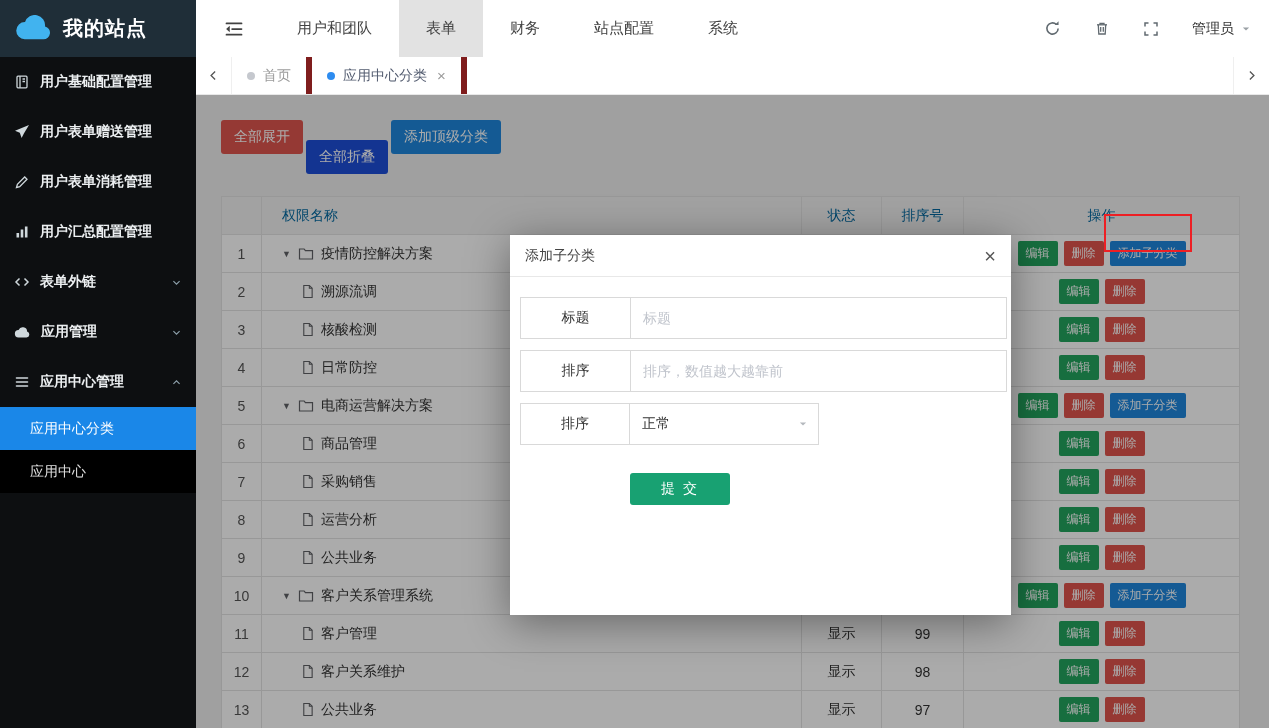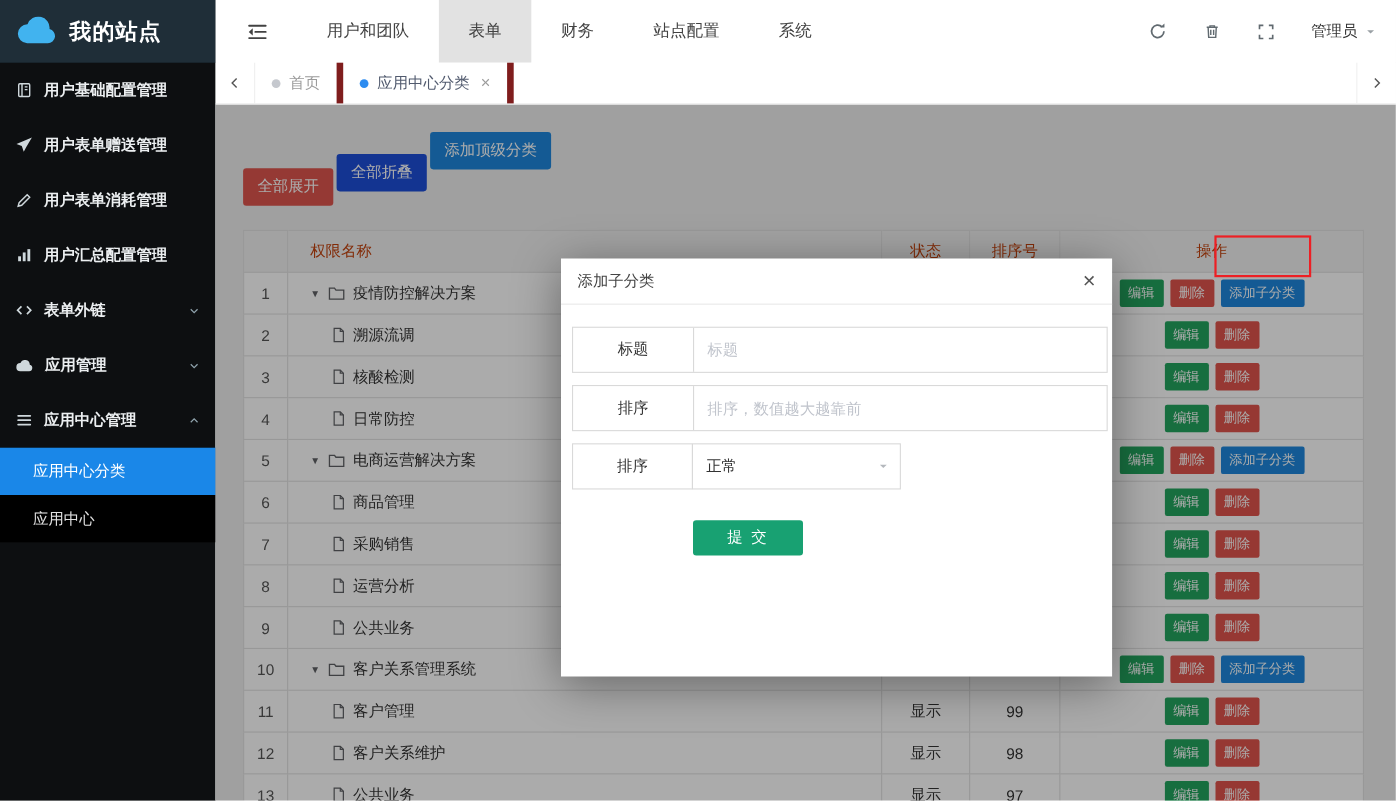--- a/index.html
+++ b/index.html
@@ -36,21 +36,21 @@
 .tab.active{color:#515a6e}
 .dot{width:8px;height:8px;border-radius:50%;background:#c5c8ce}
 .dot.blue{background:#2d8cf0}
 .tab-close{color:#9b9b9b;font-size:15px;margin-left:2px;line-height:1}
 
 .content{flex:1;position:relative;background:#efefef;padding:25px 29px 0 25px;overflow:hidden}
 .toolbar{display:flex;gap:3px;margin-bottom:22px}
 .t-btn{height:34px;padding:0 13px;border:none;border-radius:3px;color:#fff;font-size:14px;cursor:pointer;font-family:inherit}
 .grid{width:100%;border-collapse:collapse;table-layout:fixed;background:#fff}
 .grid th,.grid td{border:1px solid #e3e3e3;height:38px;font-size:14px;font-weight:normal;color:#333;padding:0}
-.grid th{background:#f2f2f2;color:#c2410c}
+.grid th{background:#f2f2f2;color:#0369a1}
 th.h-name{text-align:left;padding-left:20px}
 td.c-idx{text-align:center;color:#555}
 td.c-status,td.c-sort{text-align:center}
 td.c-name .cellwrap{display:flex;align-items:center;gap:7px;padding-left:20px}
 td.c-name .cellwrap.child{padding-left:39px}
 .tree-caret{font-size:9px;color:#606266;cursor:pointer}
 .tree-icn{color:#606266;display:inline-flex}
 td.c-actions{text-align:center}
 .b{display:inline-block;border:none;border-radius:2px;color:#fff;font-size:12px;padding:4px 8px;margin:0 3px;cursor:pointer;font-family:inherit}
 .b-edit{background:var(--edit,#23a55e)}
@@ -256,21 +256,21 @@
         </div>
       <span class="tab-arrow right" id="tabRight">
           <svg width="13" height="13" viewBox="0 0 16 16">
             <path d="M6 3l5 5-5 5" fill="none" stroke="currentColor" stroke-width="1.6"></path>
           </svg>
         </span>
     </div>
 
     <div class="content" id="content">
       <div class="toolbar" id="toolbar">
-          <button class="t-btn" style="background: rgb(223, 86, 78); margin-top: 33px;">全部展开</button>
+          <button class="t-btn" style="background: rgb(223, 86, 78);">全部展开</button>
           <button class="t-btn" style="background: #1d4ed8; margin-top: 20px;">全部折叠</button>
           <button class="t-btn" style="background: rgb(30, 135, 221);">添加顶级分类</button>
         </div>
 
       <table class="grid">
         <colgroup>
             <col style="width:40px">
             <col style="width:540px">
             <col style="width:80px">
             <col style="width:82px">

